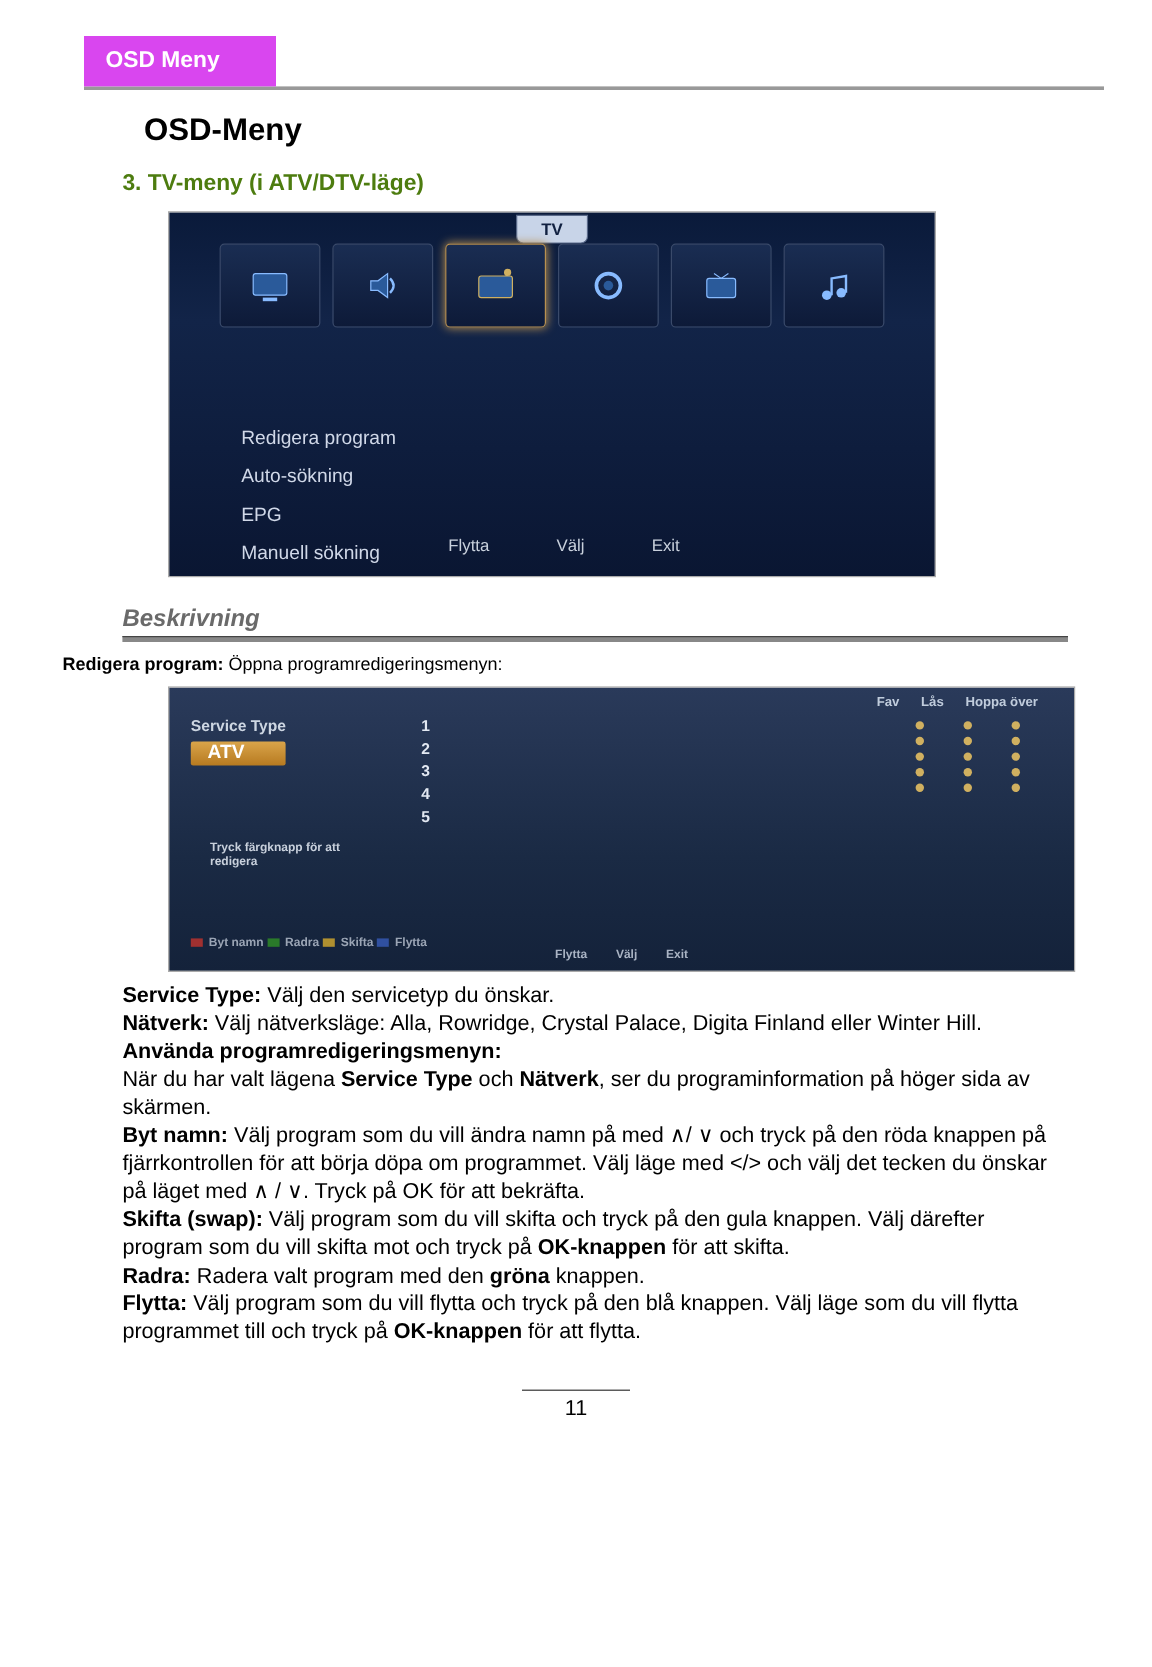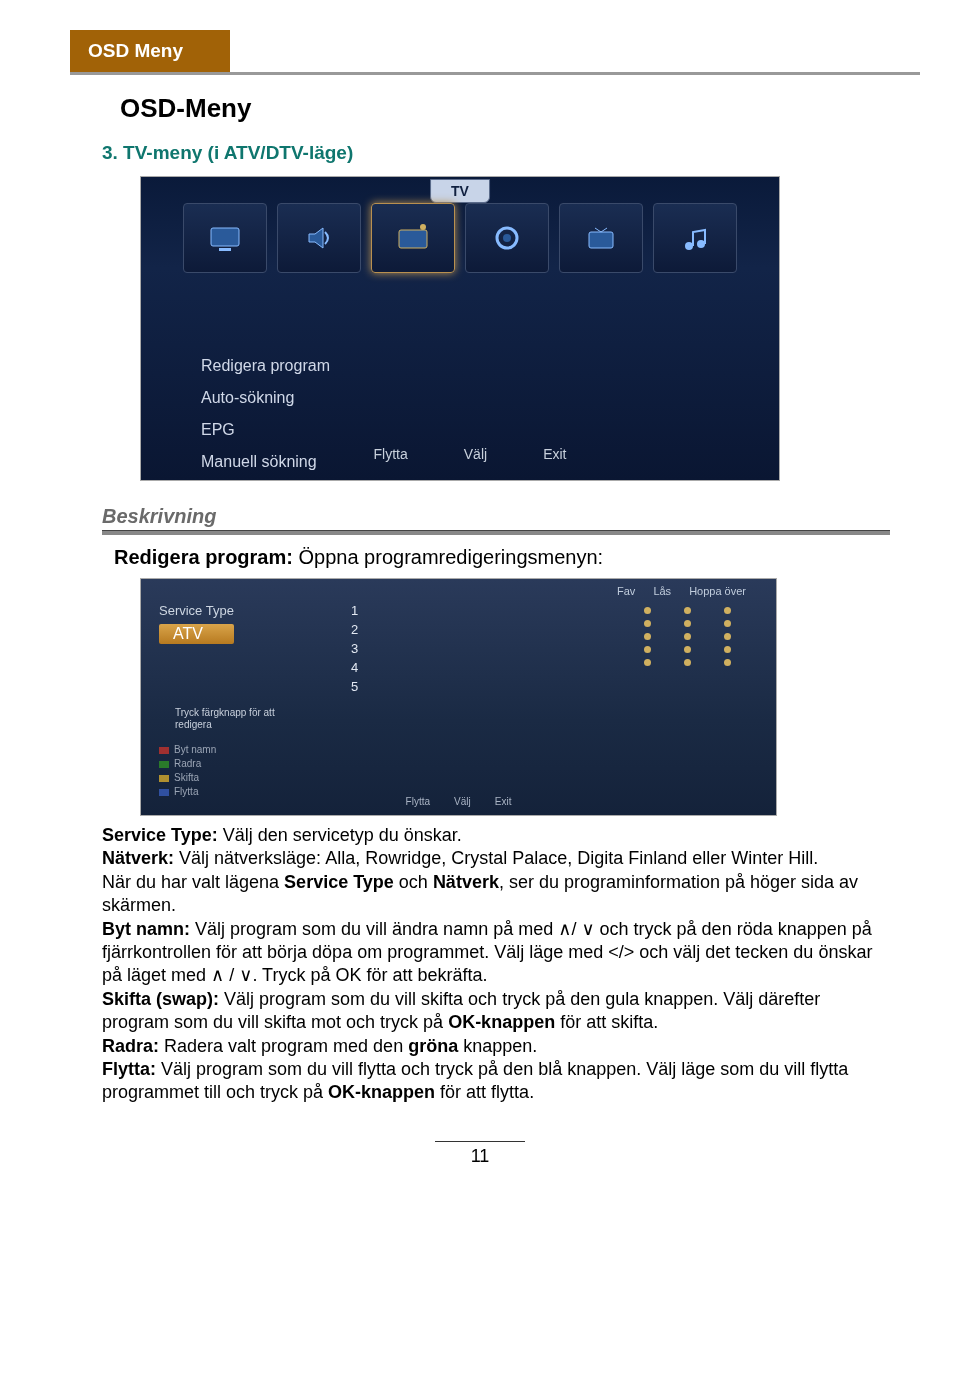--- a/index.html
+++ b/index.html
@@ -11,21 +11,21 @@
     color: #000;
   }
   .page {
     padding: 0 0 40px 0;
   }
   .tab-container {
     margin: 30px 0 0 70px;
     display: flex;
   }
   .tab {
-    background: #a16207;
+    background: #d946ef;
     color: #fff;
     font-weight: bold;
     font-size: 19px;
     padding: 10px 18px;
     width: 160px;
   }
   .tab-underline {
     height: 3px;
     background: #999;
     margin: 0 40px 0 70px;
@@ -33,21 +33,21 @@
   .main-heading {
     font-size: 26px;
     font-weight: bold;
     color: #000;
     margin: 18px 0 18px 120px;
   }
   .section-num {
     font-size: 19px;
     font-weight: bold;
     margin: 6px 0 12px 102px;
-    color: #0f766e;
+    color: #4d7c0f;
   }
   .screenshot1 {
     width: 640px;
     height: 305px;
     margin: 6px 0 0 140px;
     border: 1px solid #aaa;
     background: linear-gradient(180deg, #0a1a3a 0%, #122448 30%, #0a1632 100%);
     position: relative;
     overflow: hidden;
   }
@@ -108,34 +108,35 @@
     color: #6a6a6a;
     margin: 24px 0 2px 102px;
   }
   .desc-rule {
     height: 5px;
     background: #888;
     margin: 0 70px 0 102px;
     border-top: 1px solid #444;
   }
   .line {
-    font-size: 20px;
-    margin: 10px 70px 0 114px;
+    font-size: 15px;
+    margin: 10px 70px 0 52px;
     line-height: 1.25;
   }
   .screenshot2 {
-    width: 637px;
+    width: 756px;
     height: 238px;
     margin: 8px 0 8px 140px;
     border: 1px solid #aaa;
     background: linear-gradient(180deg, #2a3a5a 0%, #1a2a44 60%, #14223a 100%);
     position: relative;
     color: #cdd6e2;
     font-size: 13px;
     overflow: hidden;
+    font-weight: bold;
   }
   .ss2-left {
     position: absolute;
     top: 24px; left: 18px;
     display: flex; flex-direction: column; gap: 4px;
   }
   .ss2-left .atv {
     background: linear-gradient(180deg, #d9a44a, #b77a20);
     color: #fff;
     padding: 1px 28px 1px 14px;
@@ -168,21 +169,21 @@
   .ss2-hint {
     position: absolute;
     left: 34px; top: 128px;
     font-size: 10px; line-height: 1.2;
     color: #c8d0dc;
     width: 120px;
   }
   .ss2-legend {
     position: absolute;
     left: 18px; bottom: 18px;
-    display: flex; flex-direction: column; gap: 3px;
+    display: flex; flex-direction: row; gap: 3px;
     font-size: 10px;
     color: #9ba5b5;
   }
   .ss2-legend div::before {
     content: "";
     display: inline-block;
     width: 10px; height: 7px;
     margin-right: 5px;
     vertical-align: middle;
     background: #777;
@@ -342,20 +343,21 @@
     <div class="ss2-footer">
       <span>Flytta</span>
       <span>Välj</span>
       <span>Exit</span>
     </div>
   </div>
 
   <div class="body-block">
     <p><span class="bold">Service Type:</span><span> Välj den servicetyp du önskar.</span></p>
     <p><span class="bold">Nätverk:</span><span> Välj nätverksläge: Alla, Rowridge, Crystal Palace, Digita Finland eller Winter Hill.</span></p>
+    <p><span class="bold">Använda programredigeringsmenyn:</span></p>
     <p><span>När du har valt lägena </span><span class="bold">Service Type</span><span> och </span><span class="bold">Nätverk</span><span>, ser du programinformation på höger sida av skärmen.</span></p>
     <p><span class="bold">Byt namn:</span><span> Välj program som du vill ändra namn på med </span><span class="arrow">∧/ ∨</span><span> och tryck på den röda knappen på fjärrkontrollen för att börja döpa om programmet. Välj läge med &lt;/&gt; och välj det tecken du önskar på läget med </span><span class="arrow">∧ / ∨</span><span>. Tryck på OK för att bekräfta.</span></p>
     <p><span class="bold">Skifta (swap):</span><span> Välj program som du vill skifta och tryck på den gula knappen. Välj därefter program som du vill skifta mot och tryck på </span><span class="bold">OK-knappen</span><span> för att skifta.</span></p>
     <p><span class="bold">Radra:</span><span> Radera valt program med den </span><span class="bold">gröna</span><span> knappen.</span></p>
     <p><span class="bold">Flytta:</span><span> Välj program som du vill flytta och tryck på den blå knappen. Välj läge som du vill flytta programmet till och tryck på </span><span class="bold">OK-knappen</span><span> för att flytta.</span></p>
   </div>
 
   <div class="page-num">
     <div class="page-num-rule"></div>
     <span>11</span>

